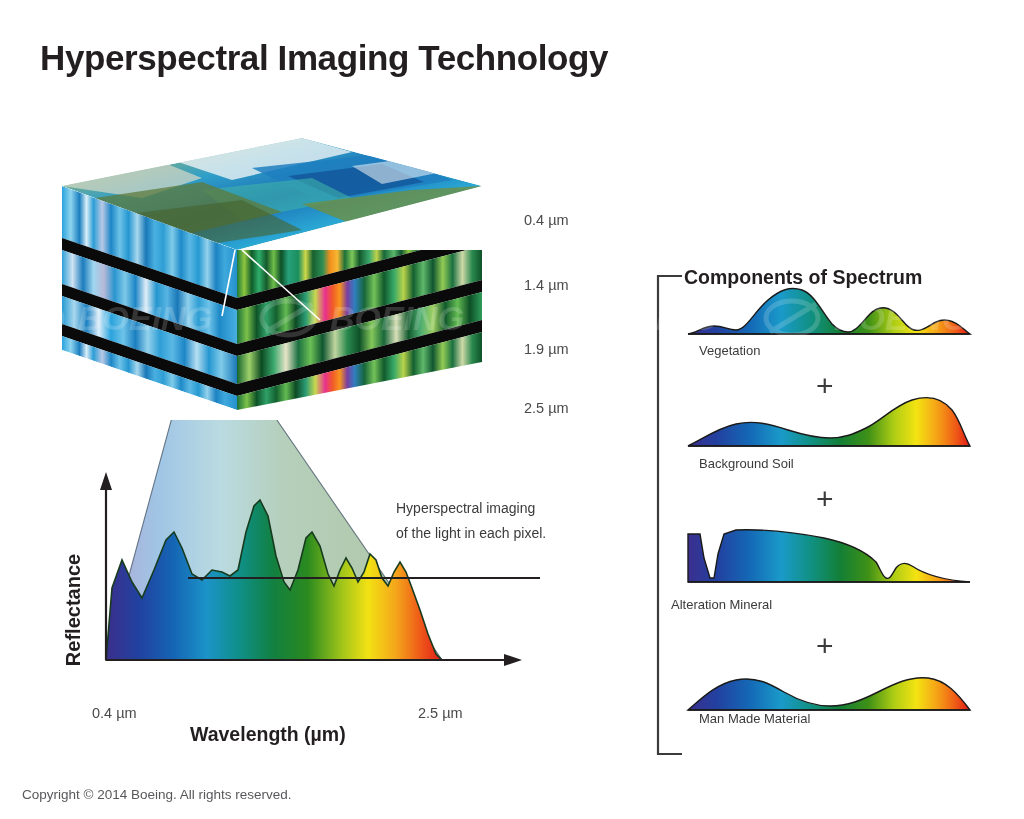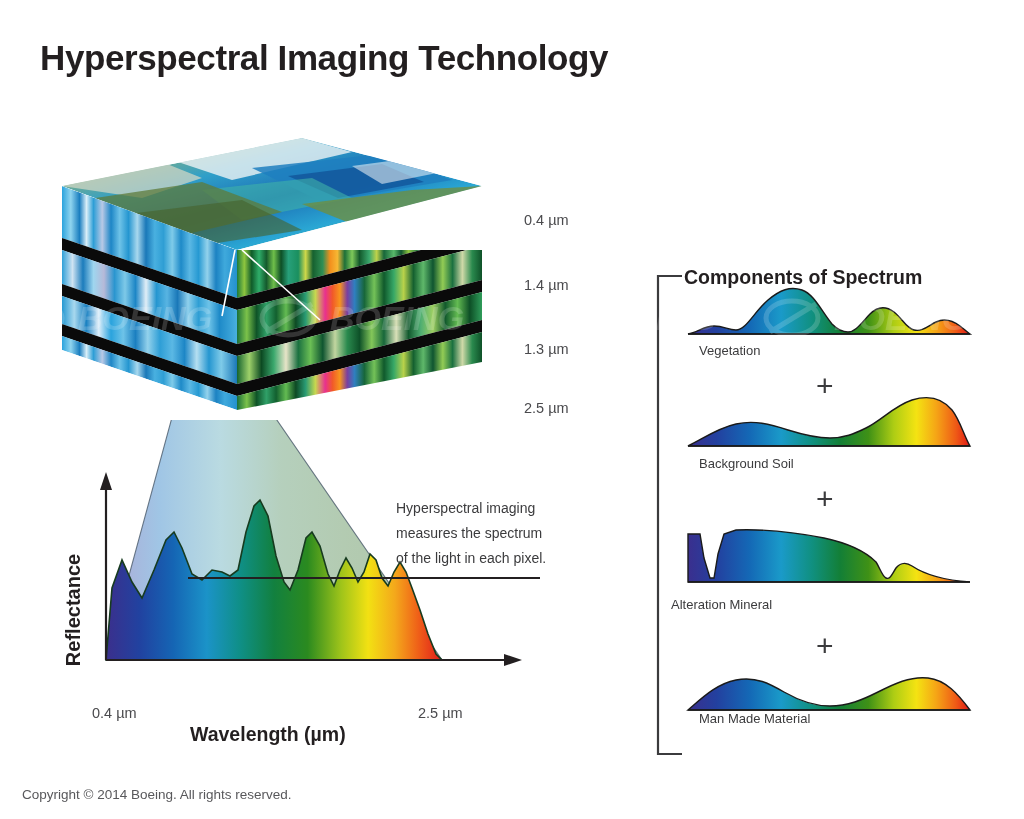--- a/index.html
+++ b/index.html
@@ -250,21 +250,21 @@
       <polygon points="185,246 430,182 430,194 185,258" fill="#0a0a0a"></polygon>
       <polygon points="185,258 430,194 430,224 185,272" fill="url(#frontStripes2)"></polygon>
     </g>
 
     <path d="M183,112 L170,178" stroke="#ffffff" stroke-width="1.6" fill="none"></path>
     <path d="M190,112 L268,182" stroke="#ffffff" stroke-width="1.6" fill="none"></path>
   </svg>
 
   <div class="wl-label" style="left:524px;top:212px;">0.4 µm</div>
   <div class="wl-label" style="left:524px;top:277px;">1.4 µm</div>
-  <div class="wl-label" style="left:524px;top:341px;">1.3 µm</div>
+  <div class="wl-label" style="left:524px;top:341px;">1.9 µm</div>
   <div class="wl-label" style="left:524px;top:400px;">2.5 µm</div>
 
   <svg id="main-chart" viewBox="0 0 470 300">
     <defs>
       <linearGradient id="coneGrad" x1="0" y1="0" x2="1" y2="0">
         <stop offset="0.00" stop-color="#8f86c4" stop-opacity="0.72"></stop>
         <stop offset="0.16" stop-color="#6fa8d8" stop-opacity="0.66"></stop>
         <stop offset="0.34" stop-color="#8fc4cf" stop-opacity="0.62"></stop>
         <stop offset="0.52" stop-color="#8fb79a" stop-opacity="0.66"></stop>
         <stop offset="0.72" stop-color="#8fb28c" stop-opacity="0.68"></stop>
@@ -310,21 +310,20 @@
     </g>
   </svg>
 
   <div id="ylabel">Reflectance</div>
   <div id="xlabel">Wavelength (µm)</div>
   <div id="x-start">0.4 µm</div>
   <div id="x-end">2.5 µm</div>
 
   <div id="annotation">
     <div>Hyperspectral imaging</div>
-    <div>measures the spectrum</div>
     <div>of the light in each pixel.</div>
   </div>
 
   <div id="panel-title">Components of Spectrum</div>
 
   <svg style="position:absolute;left:650px;top:272px;width:40px;height:486px;" viewBox="0 0 40 486">
     <path d="M32,4 L8,4 L8,482 L32,482" stroke="#3b3b3d" stroke-width="2.2" fill="none"></path>
   </svg>
 
   <svg width="0" height="0" style="position:absolute;">

